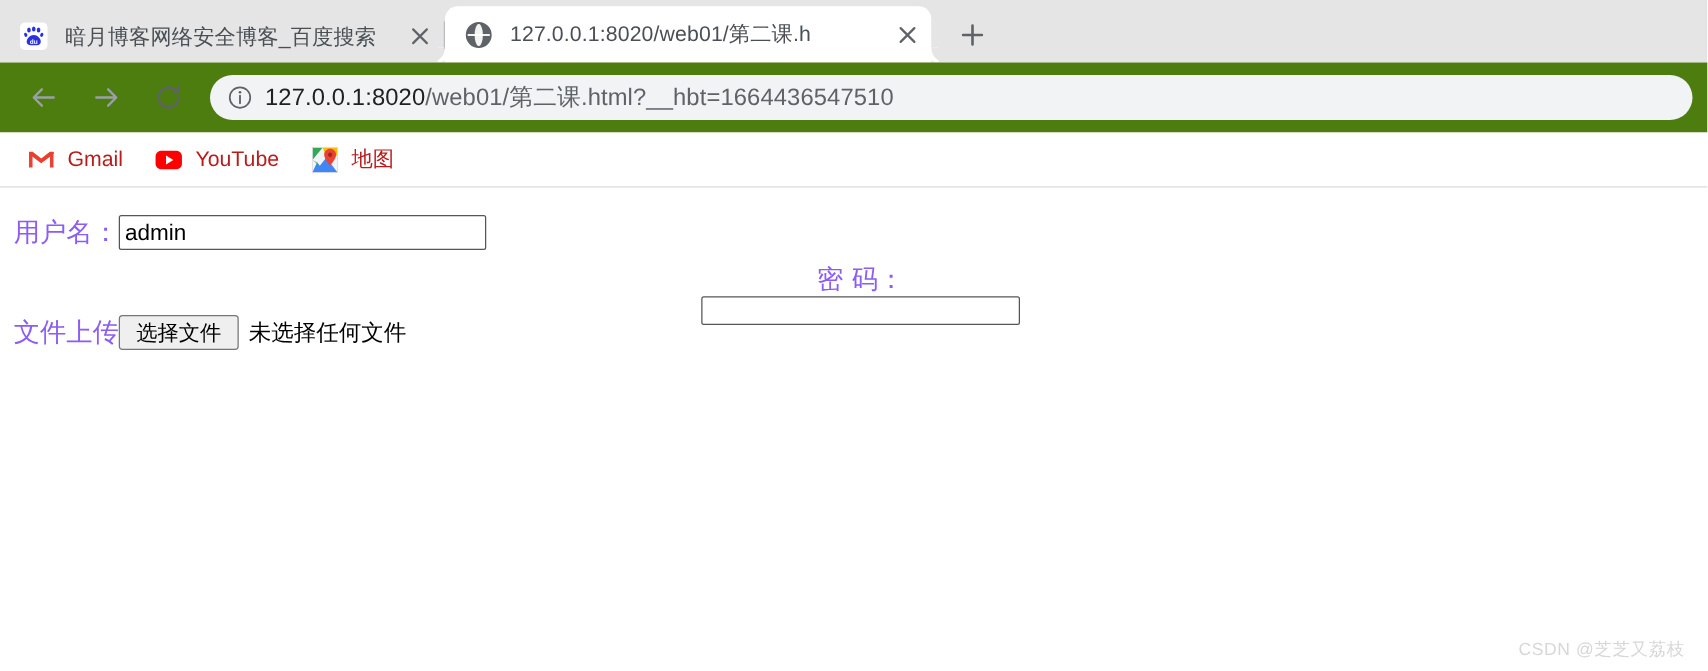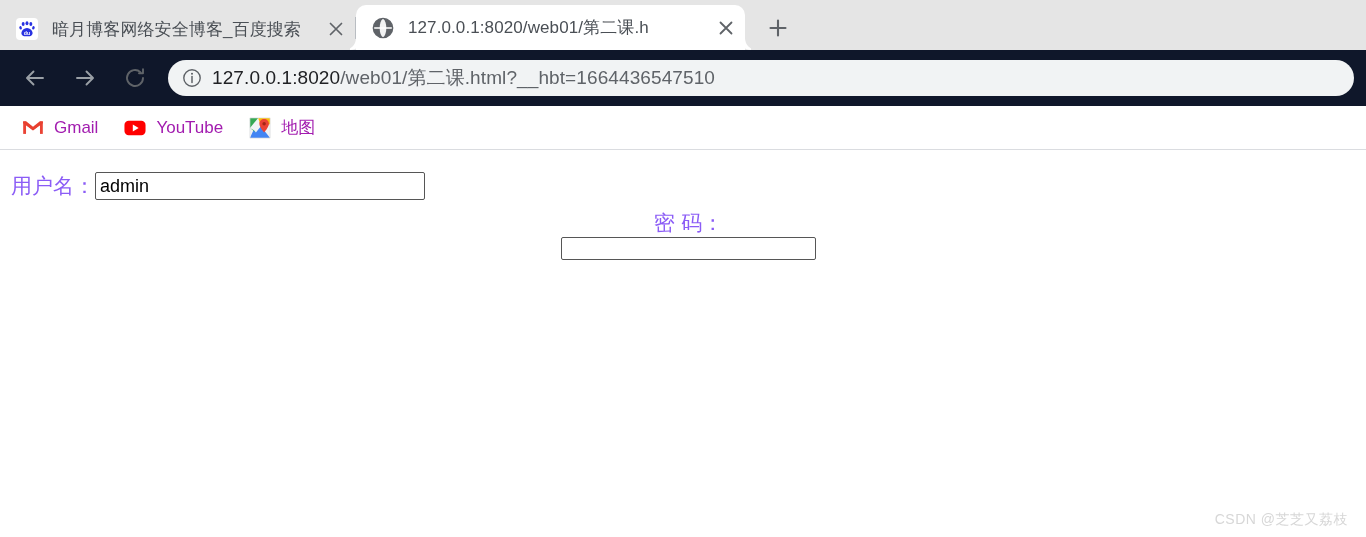--- a/index.html
+++ b/index.html
@@ -121,21 +121,21 @@
   .fav-globe {
     width: 22px; height: 22px;
   }
 
   
   .toolbar {
     position: absolute;
     top: 50px; left: 0;
     width: 1366px;
     height: 56px;
-    background: #0f172a;
+    background: #4d7c0f;
     display: flex;
     align-items: center;
   }
   .nav-btn {
     width: 34px; height: 34px;
     display: flex; align-items: center; justify-content: center;
     border-radius: 50%;
     flex: 0 0 34px;
   }
   .omnibox {
@@ -186,21 +186,21 @@
     margin-right: 10px;
   }
   .bm-icon {
     width: 22px; height: 22px;
     flex: 0 0 22px;
     margin-right: 10px;
     display: flex; align-items: center; justify-content: center;
   }
   .bm-label {
     font-size: 17px;
-    color: #a21caf;
+    color: #b91c1c;
     white-space: nowrap;
   }
 
   
   .page {
     position: absolute;
     top: 151px; left: 0;
     width: 1366px;
     height: 386px;
     background: #ffffff;
@@ -223,21 +223,21 @@
     height: 28px;
     border: 1px solid #565656;
     border-radius: 2px;
     background: #ffffff;
     font-size: 18px;
     font-family: "Liberation Sans", sans-serif;
     color: #000000;
     padding: 0 4px;
     outline: none;
   }
-  #username-input { width: 330px; }
+  #username-input { width: 294px; }
   #password-input { width: 255px; }
   .file-btn {
     box-sizing: border-box;
     height: 28px;
     min-width: 96px;
     background: #efefef;
     border: 1px solid #767676;
     border-radius: 3px;
     font-size: 17px;
     font-family: "DejaVu Sans", "Liberation Sans", sans-serif;
@@ -398,15 +398,20 @@
   <div class="form-row" style="margin-top:18px;">
     <span class="form-label">用户名：</span>
     <input id="username-input" class="text-input" type="text" value="admin" style="">
   </div>
 
   <div class="form-row" style="margin-top:6px;flex-direction:column;">
     <span class="form-label">密 码：</span>
     <input id="password-input" class="text-input" type="text" value="" style="">
   </div>
 
+  <div class="form-row" style="margin-top:6px;">
+    <span class="form-label">文件上传</span>
+    <span class="file-btn">选择文件</span>
+    <span class="file-status">未选择任何文件</span>
+  </div>
 
   <div class="watermark">CSDN @芝芝又荔枝</div>
 </div>
 
 </body></html>

